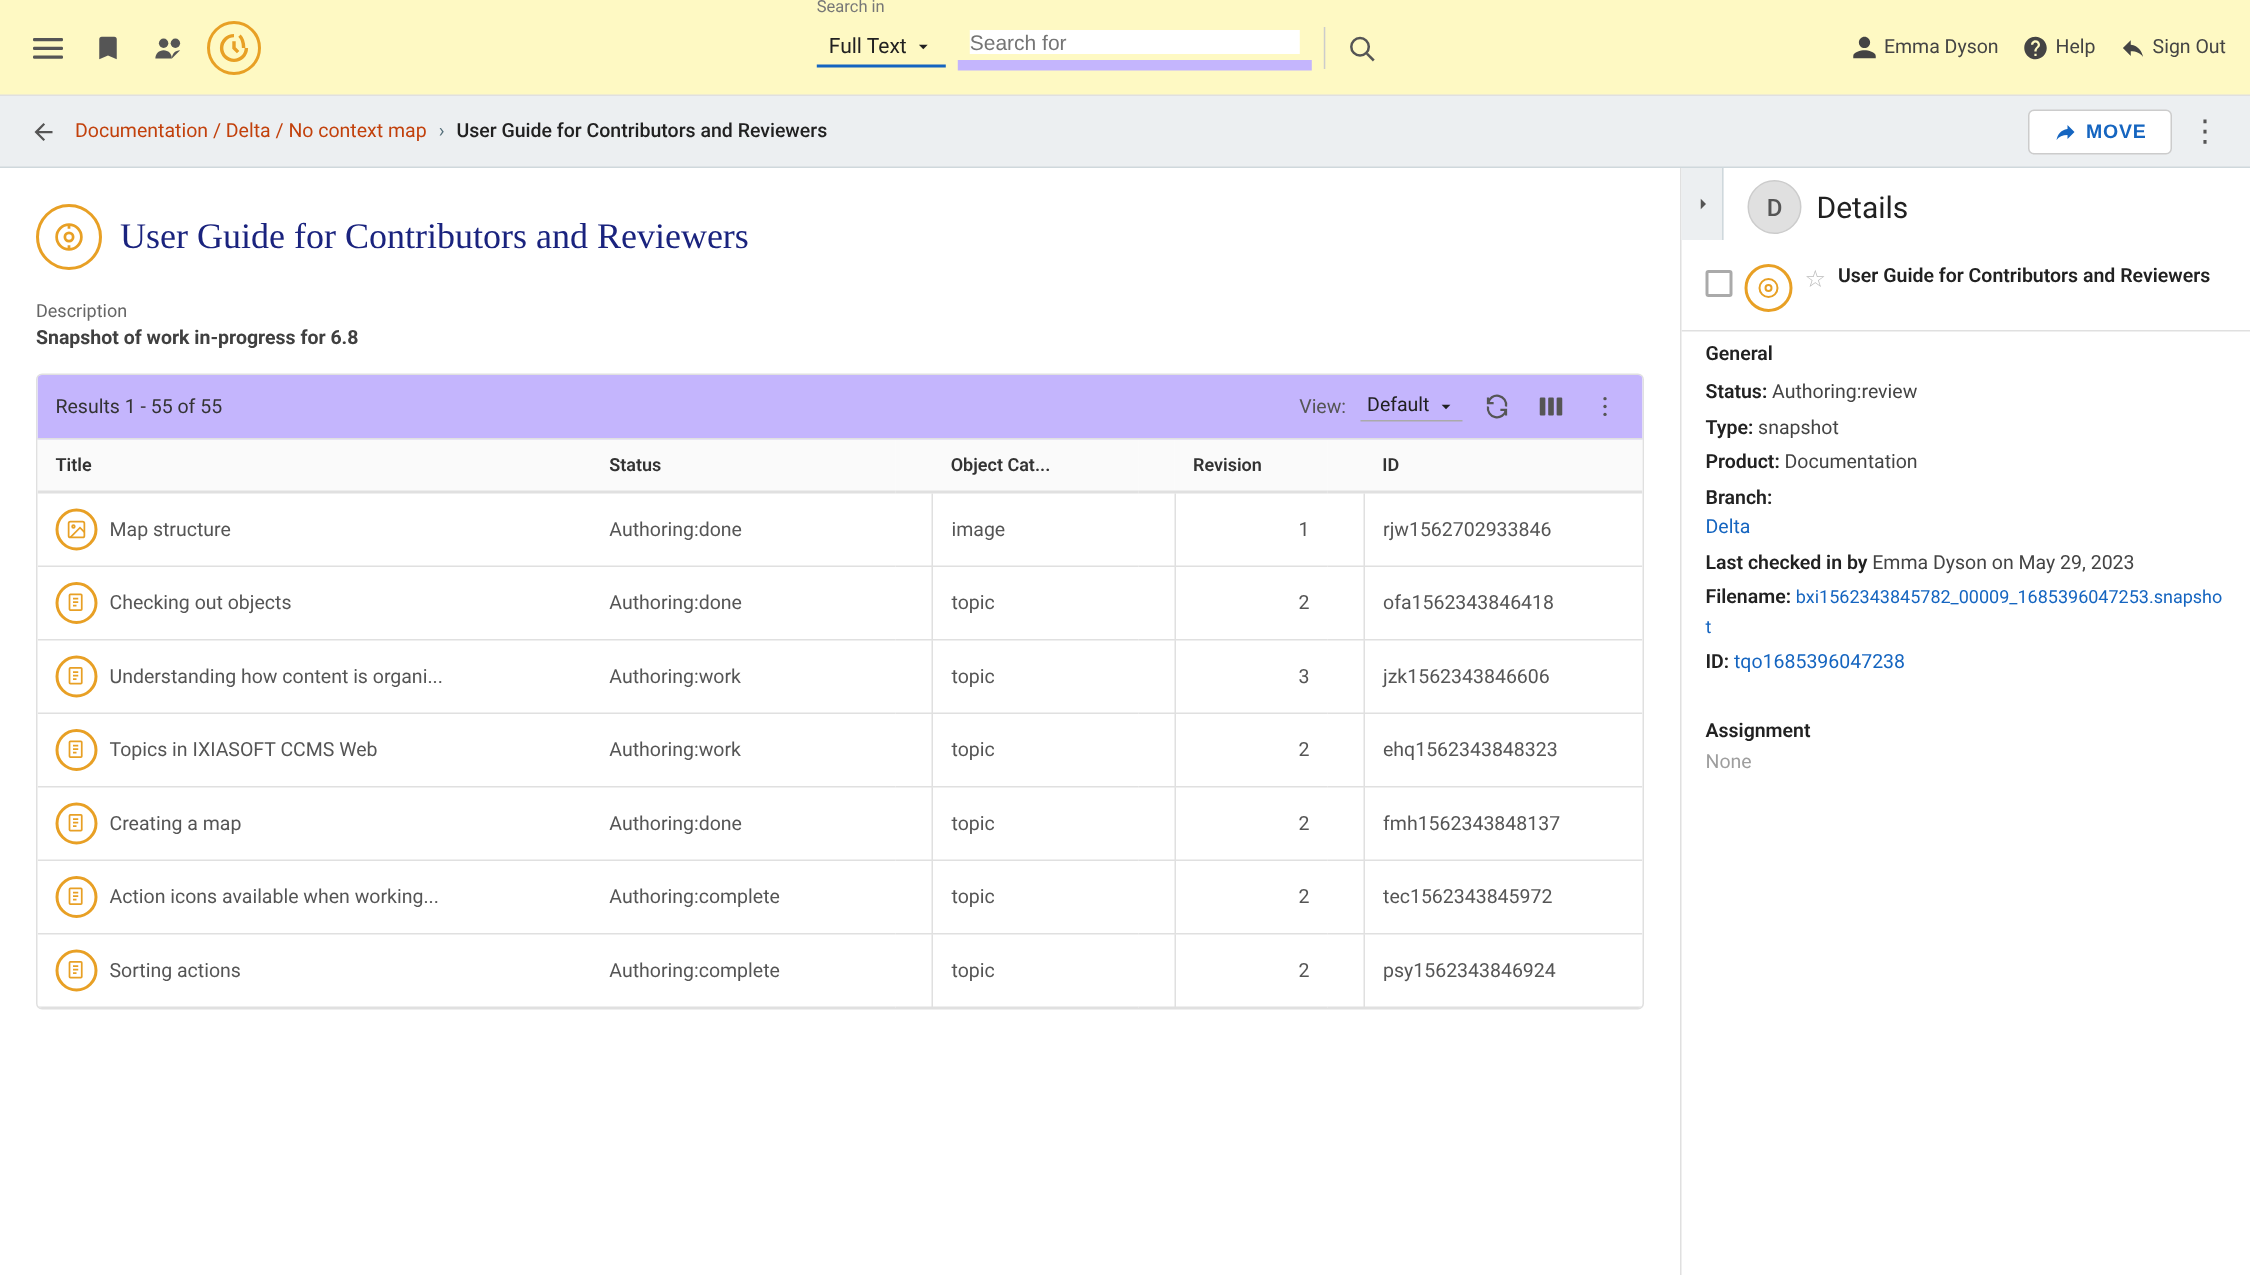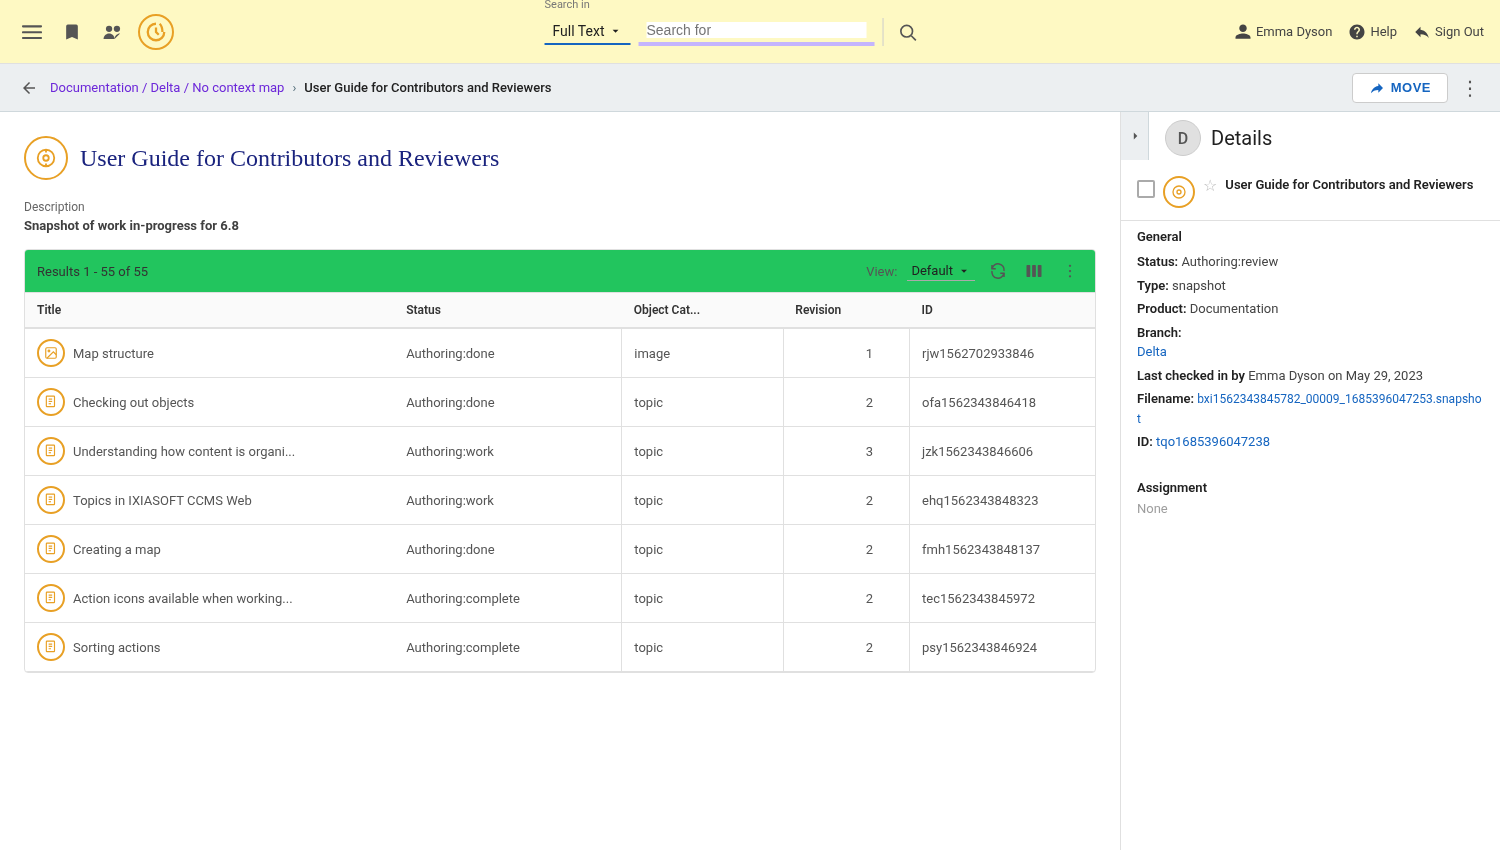--- a/index.html
+++ b/index.html
@@ -36,21 +36,21 @@
       font-size: 11px; color: #777;
       position: absolute; top: -18px; left: 0; white-space: nowrap;
     }
     .search-type-select {
       display: flex; align-items: center; gap: 4px;
       border-bottom: 2px solid #1565c0; padding: 4px 8px;
       cursor: pointer; font-size: 14px; color: #212121;
     }
     .search-input-wrap {
       display: flex; align-items: center;
-      border-bottom: 4px solid #c4b5fd;
+      border-bottom: 7px solid #c4b5fd;
       margin-left: 8px;
       padding: 4px 8px;
     }
     .search-input {
       border: none; outline: none; font-size: 14px;
       width: 220px; color: #212121;
     }
     .search-divider { width: 1px; height: 28px; background: #ccc; margin: 0 8px; }
     .filter-icon-btn {
       background: none; border: none; cursor: pointer; padding: 6px;
@@ -71,21 +71,21 @@
       display: flex; align-items: center;
       padding: 0 16px;
       gap: 8px;
       border-bottom: 1px solid #cfd8dc;
     }
     .breadcrumb-back {
       background: none; border: none; cursor: pointer;
       color: #555; padding: 4px; border-radius: 50%;
       display: flex; align-items: center;
     }
-    .breadcrumb-text { font-size: 13px; color: #6d28d9; }
+    .breadcrumb-text { font-size: 13px; color: #c2410c; }
     .breadcrumb-sep { color: #546e7a; }
     .breadcrumb-current { font-size: 13px; font-weight: 500; color: #212121; }
     .breadcrumb-actions { margin-left: auto; display: flex; align-items: center; gap: 8px; }
     .move-btn {
       display: flex; align-items: center; gap: 6px;
       background: #fff; border: 1px solid #ccc;
       padding: 6px 16px; border-radius: 4px;
       font-size: 13px; cursor: pointer; color: #212121;
       font-weight: 500;
     }
@@ -134,21 +134,21 @@
 
     
     .table-container {
       border: 1px solid #e0e0e0;
       border-radius: 4px;
       overflow: hidden;
     }
     .table-toolbar {
       display: flex; align-items: center;
       padding: 8px 12px;
-      background: #22c55e;
+      background: #c4b5fd;
       border-bottom: 1px solid #e0e0e0;
     }
     .results-count { font-size: 13px; color: #333; }
     .toolbar-right {
       margin-left: auto; display: flex; align-items: center; gap: 10px;
     }
     .view-label { font-size: 13px; color: #555; }
     .view-select {
       display: flex; align-items: center; gap: 4px;
       border-bottom: 1px solid #aaa;

